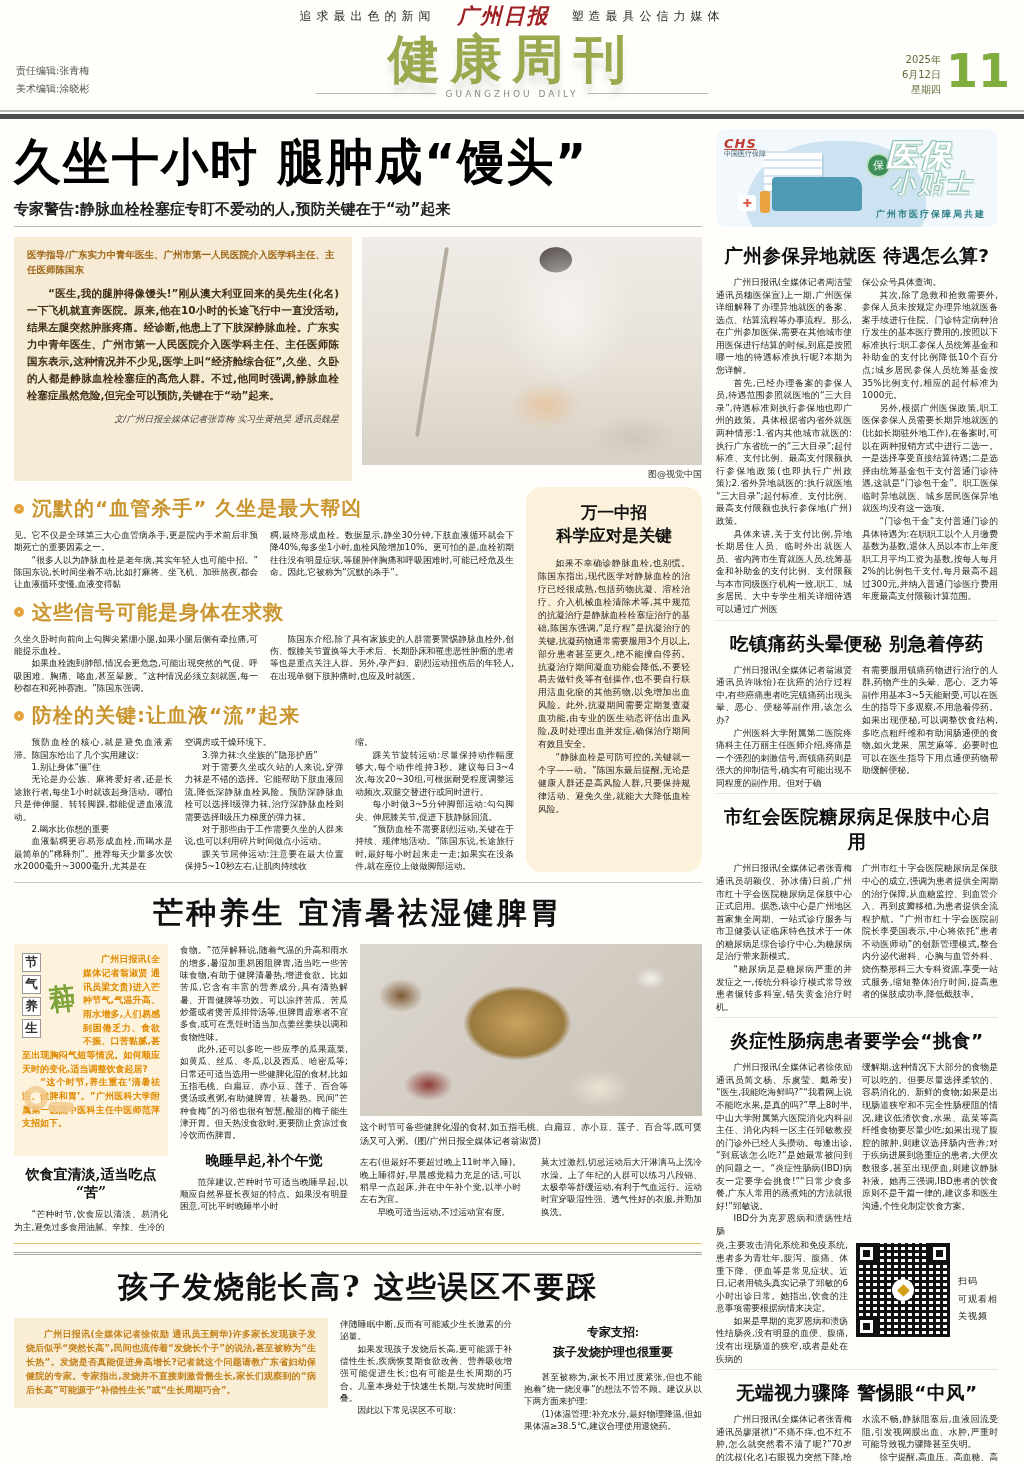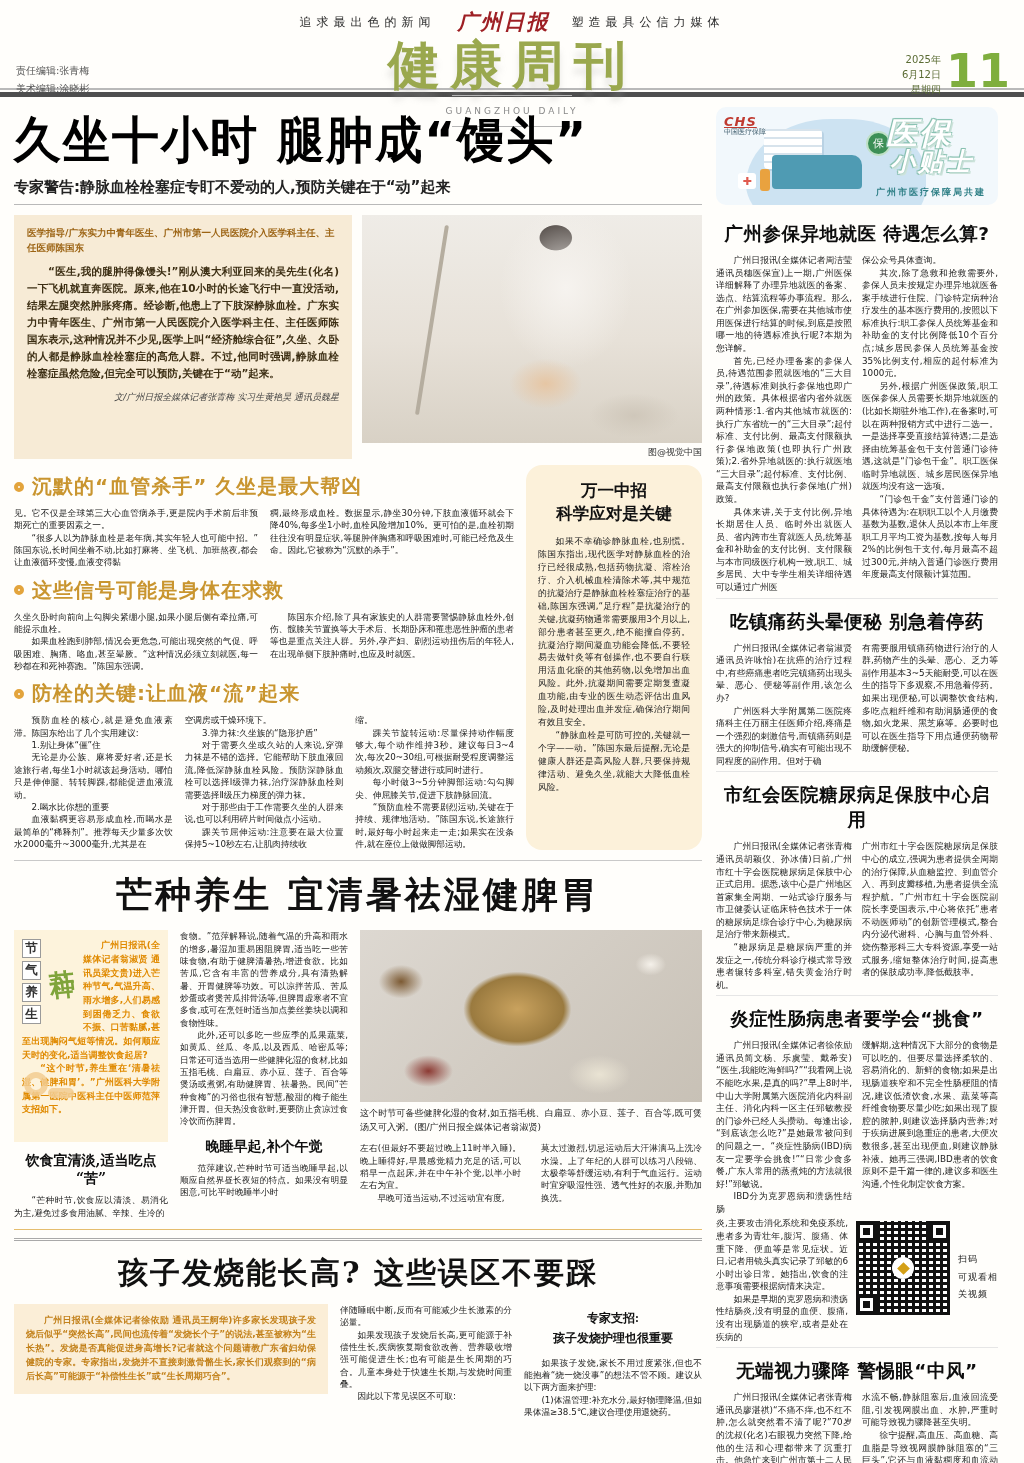--- a/index.html
+++ b/index.html
@@ -1,24 +1,24 @@
 <!DOCTYPE html>
 <html lang="zh"><head>
 <meta charset="utf-8">
 <style>
   * { box-sizing: border-box; }
   body { margin:0; background:#ffffff; font-family:"DejaVu Sans","Liberation Sans",sans-serif; color:#1a1a1a; }
   .page { width:1024px; height:1463px; overflow:hidden; position:relative; background:#fffefb; margin:0 auto; }
 
   
-  .masthead { position:relative; height:88px; padding-top:8px; }
+  .masthead { position:relative; height:110px; padding-top:2px; }
   .mast-top { display:flex; justify-content:center; align-items:center; gap:22px; font-size:12px; letter-spacing:5px; color:#2c2c2c; }
   .gzrb { color:#9e1f24; font-size:21px; font-weight:bold; font-style:italic; letter-spacing:2px; font-family:"DejaVu Serif","Liberation Serif",serif; }
   .weekly { text-align:center; font-size:52px; font-weight:900; color:#9aa84e; letter-spacing:10px; line-height:1.05; margin-top:2px; text-shadow:0 10px 6px rgba(160,160,160,.25); }
-  .weekly-sub { display:flex; align-items:center; justify-content:center; gap:10px; margin-top:2px; color:#8a8a8a; font-size:9px; letter-spacing:3px;flex-direction:column; }
+  .weekly-sub { display:flex; align-items:center; justify-content:center; gap:10px; margin-top:2px; color:#8a8a8a; font-size:9px; letter-spacing:3px; }
   .weekly-sub .wline { width:120px; height:1px; background:#b5b5b5; }
   .editors { position:absolute; left:16px; top:62px; font-size:10px; color:#555; line-height:1.8; }
   .dateblock { position:absolute; right:14px; top:52px; display:flex; align-items:flex-start; }
   .date-lines { font-size:10px; color:#5a6b33; text-align:right; line-height:1.5; }
   .page-num { font-size:46px; font-weight:900; color:#7fae3e; line-height:0.85; margin-left:5px; }
   .rule-a { height:2px; background:#b9b9b9; margin:0; }
   .rule-b { height:5px; background:#4e4e4e; margin-top:2px; }
 
   
   .content { display:flex; gap:14px; padding:10px 14px 0; }
@@ -50,21 +50,21 @@
   .cols3 { display:flex; gap:12px; }
   .col { flex:1; font-size:8.7px; line-height:1.42; color:#222; text-align:justify; }
   .col p { margin:0; text-indent:2em; }
   .col.cont p:first-child { text-indent:0; }
   .treat-box { width:176px; background:#fcf1da; border-radius:16px; padding:14px 12px 10px; align-self:stretch; }
   .treat-title { text-align:center; font-family:"DejaVu Serif","Liberation Serif",serif; font-weight:900; font-size:16.5px; line-height:1.4; margin-bottom:10px; color:#111; }
   .treat-text p { margin:0; text-indent:2em; font-size:8.8px; line-height:1.47; text-align:justify; color:#222; }
 
   
   .mz { border-top:1px solid #c9c9c9; margin-top:10px; padding-top:4px; border-bottom:1px solid #e5bd6e; padding-bottom:10px; }
-  .mz h2 { text-align:center; font-family:"DejaVu Serif","Liberation Serif",serif; font-size:36px; font-weight:900; letter-spacing:3px; margin:6px 0 10px; color:#111; }
+  .mz h2 { text-align:center; font-family:"DejaVu Serif","Liberation Serif",serif; font-size:30px; font-weight:900; letter-spacing:3px; margin:6px 0 10px; color:#111; }
   .mz-body { display:flex; gap:12px; }
   .mz-col1 { width:154px; }
   .jieqi-box { background:#fdf3dc; padding:9px 8px 8px; position:relative; min-height:212px; overflow:hidden; }
   .jq-left { float:left; width:56px; margin-right:5px; display:flex; gap:5px; }
   .jq-chars { display:flex; flex-direction:column; gap:3px; }
   .jq-char { width:19px; height:19px; border:1px solid #9a9a9a; background:#fff; color:#333; font-size:12.5px; font-weight:bold; display:flex; align-items:center; justify-content:center; font-family:"DejaVu Serif","Liberation Serif",serif; }
   .jq-term { writing-mode:vertical-rl; text-orientation:upright; font-size:25px; font-weight:900; color:#7fa43b; font-family:"DejaVu Serif","Liberation Serif",serif; transform:rotate(-6deg); letter-spacing:4px; margin-top:10px; }
   .jq-cloud { position:absolute; left:10px; bottom:46px; width:24px; height:24px; border:6px solid #f3cd92; border-radius:50%; opacity:.85; }
   .jq-cloud::after { content:""; position:absolute; left:18px; top:10px; width:26px; height:10px; background:#f3cd92; border-radius:6px; }
   .jq-text p { margin:0; text-indent:2em; font-size:9px; font-weight:bold; color:#e08a00; line-height:1.52; text-align:justify; }
@@ -96,21 +96,21 @@
   .rail-banner { height:98px; background:#f2f8fc; border-radius:10px; position:relative; overflow:hidden; margin-bottom:6px; }
   .bn-blob { position:absolute; left:30px; top:12px; width:180px; height:120px; background:#cde3f2; border-radius:52% 48% 45% 55%/60% 52% 48% 50%; }
   .bn-card { position:absolute; left:48px; top:22px; width:58px; height:40px; background:#ffffff; border-radius:4px; box-shadow:2px 2px 0 #b9d2e4;
     background-image:linear-gradient(#fff,#fff), repeating-linear-gradient(180deg,#d7e3ec 0 2px, #fff 2px 8px); background-blend-mode:multiply; }
   .bn-folder { position:absolute; left:56px; top:48px; width:90px; height:34px; background:#4f9bb3; border-radius:4px 10px 4px 4px; }
   .bn-crossbox { position:absolute; left:22px; top:66px; width:18px; height:16px; background:#fff; border-radius:3px; color:#e05a4e; font-size:11px; font-weight:900; display:flex; align-items:center; justify-content:center; }
   .bn-bottle { position:absolute; left:44px; top:62px; width:10px; height:22px; background:#e9a23f; border-radius:3px; }
   .bn-seal { position:absolute; left:150px; top:24px; width:25px; height:25px; border-radius:50%; background:#3c8f56; border:2px solid #bfe0c6; color:#fff; font-size:11px; display:flex; align-items:center; justify-content:center; }
   .bn-heart { position:absolute; left:184px; top:8px; color:#f0923f; font-size:14px; }
   .bn-t1 { position:absolute; right:46px; top:6px; font-size:31px; font-weight:900; font-style:italic; color:#fff; text-shadow:0 0 2px #7ab8a6, 2px 2px 0 #cfe4dc, -1px -1px 0 #8ec4b5, 1px -1px 0 #8ec4b5, -1px 1px 0 #8ec4b5; letter-spacing:2px; }
-  .bn-t2 { position:absolute; right:24px; top:38px; font-size:25px; font-weight:700; font-style:italic; color:#fff; text-shadow:0 0 2px #7ab8a6, 2px 2px 0 #cfe4dc, -1px -1px 0 #8ec4b5, 1px -1px 0 #8ec4b5, -1px 1px 0 #8ec4b5; letter-spacing:3px; }
+  .bn-t2 { position:absolute; right:24px; top:38px; font-size:25px; font-weight:400; font-style:italic; color:#fff; text-shadow:0 0 2px #7ab8a6, 2px 2px 0 #cfe4dc, -1px -1px 0 #8ec4b5, 1px -1px 0 #8ec4b5, -1px 1px 0 #8ec4b5; letter-spacing:3px; }
   .bn-caption { position:absolute; bottom:6px; right:12px; font-size:9px; color:#2e7f86; letter-spacing:2px; font-weight:bold; }
   .chs { position:absolute; left:8px; top:8px; line-height:1.1; }
   .chs-main { color:#c03a30; font-weight:900; font-size:13px; font-style:italic; letter-spacing:1px;text-decoration:underline; }
   .chs-sub { font-size:7px; color:#3b5a6a; }
 
   .rart { margin-bottom:4px; padding-top:2px; }
   .rart + .rart { border-top:1px solid #e6e6e6; }
   .rart-head { text-align:center; font-size:18.5px; font-weight:900; margin:8px 0 8px; letter-spacing:0.5px; color:#0d0d0d; }
   .rart-cols { display:flex; gap:10px; }
   .rcol { flex:1; font-size:8.8px; line-height:1.43; text-align:justify; color:#222; }
@@ -334,21 +334,21 @@
                 <p>伴随睡眠中断,反而有可能减少生长激素的分泌量。</p>
                 <p>如果发现孩子发烧后长高,更可能源于补偿性生长,疾病恢复期食欲改善、营养吸收增强可能促进生长;也有可能是生长周期的巧合。儿童本身处于快速生长期,与发烧时间重叠。</p>
                 <p>因此以下常见误区不可取:</p>
               </div>
           </div>
 
           <div class="fever-c3">
             <div class="fever-sub2" style="white-space:pre-line">专家支招:
 孩子发烧护理也很重要</div>
             <div class="col">
-                <p>如果孩子发烧,家长不用过度紧张,但也不能抱着“烧一烧没事”的想法不管不顾。建议从以下两方面来护理:</p>
+                <p>甚至被称为,家长不用过度紧张,但也不能抱着“烧一烧没事”的想法不管不顾。建议从以下两方面来护理:</p>
                 <p>(1)体温管理:补充水分,最好物理降温,但如果体温≥38.5℃,建议合理使用退烧药。</p>
               </div>
           </div>
 
         </div>
       </section>
 
     </div>
 
     <aside class="rail">

